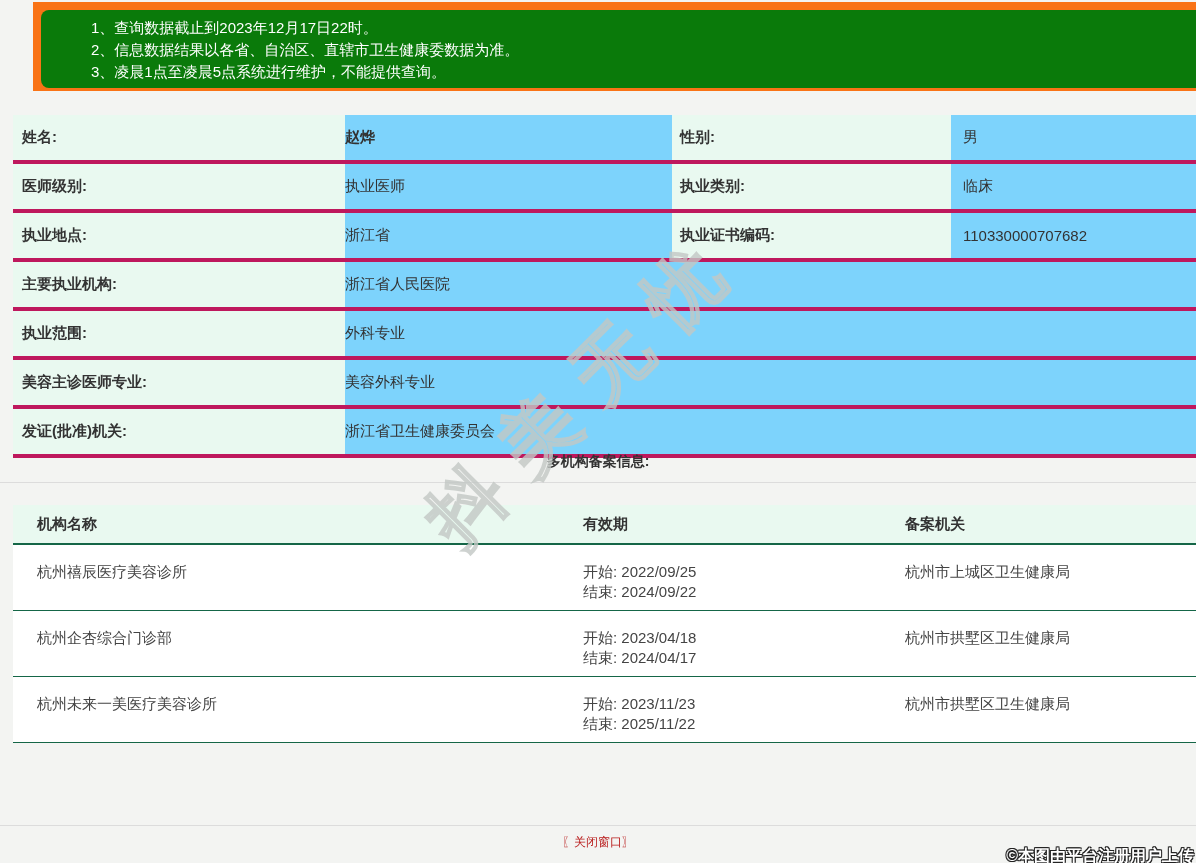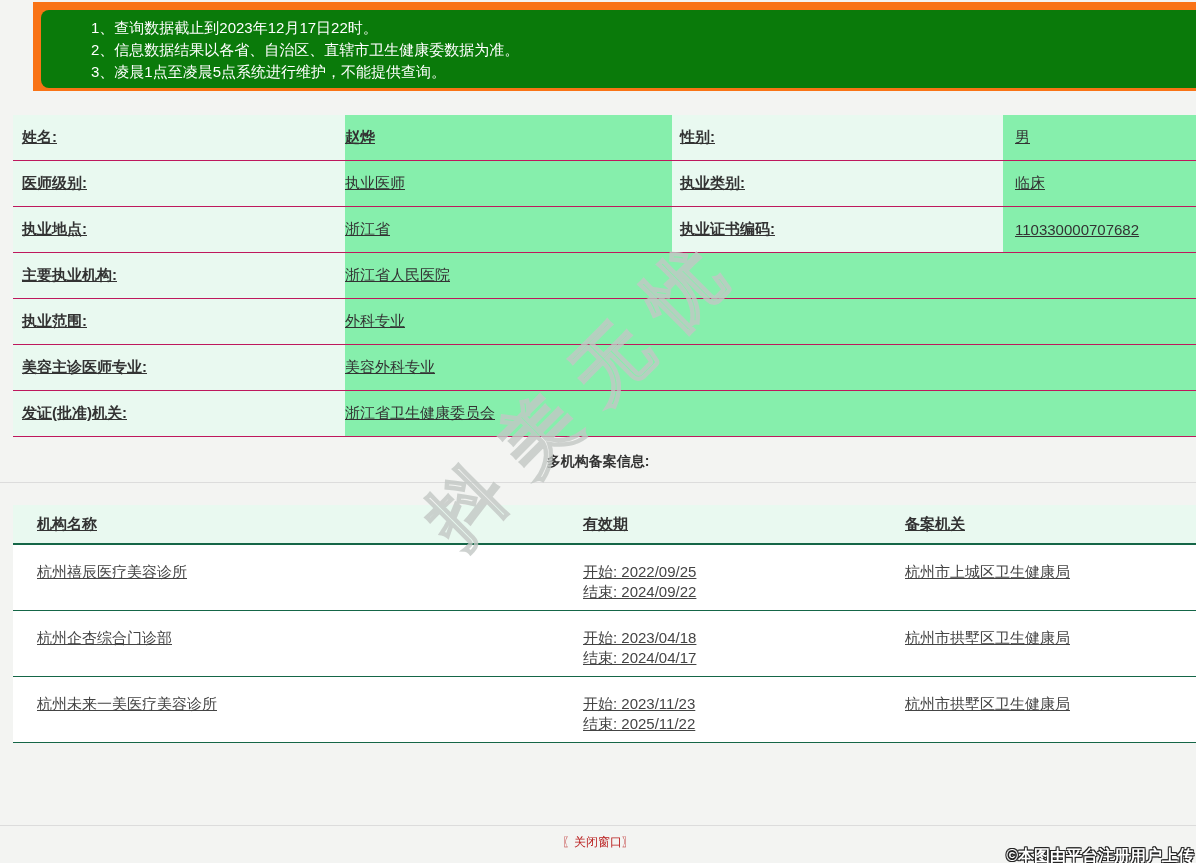--- a/index.html
+++ b/index.html
@@ -13,37 +13,37 @@
     position:absolute;top:2px;left:33px;right:0;height:89px;
     background:#f97316;padding:8px 0 3px 8px;box-sizing:border-box;
   }
   .banner-inner{
     height:78px;background:#0a7a0a;border-radius:8px 0 0 8px;
     box-sizing:border-box;padding:7px 10px 0 50px;
     color:#fff;font-size:15px;line-height:22px;
   }
   
   .info-table{position:absolute;top:115px;left:13px;right:0;}
-  .irow{display:flex;height:45px;border-bottom:1px solid #be185d;background:#86efac;font-size:15px;text-decoration:underline;}
+  .irow{display:flex;height:45px;border-bottom:4px solid #be185d;background:#7dd3fc;font-size:15px;}
   .cell{height:100%;display:flex;align-items:center;box-sizing:border-box;}
   .label{background:#e9f9f0;font-weight:bold;}
   .c1l{width:332px;padding-left:9px;}
   .c1v{width:327px;padding-left:0;}
   .irow.full .c1v{flex:1;}
-  .c2l{width:331px;padding-left:8px;text-align:right;}
+  .c2l{width:279px;padding-left:8px;text-align:right;}
   .c2v{flex:1;padding-left:12px;}
   .bold{font-weight:bold;}
   
   .section-title{position:absolute;top:453px;left:0;right:0;text-align:center;font-size:14px;font-weight:bold;}
   .divider{position:absolute;left:0;right:0;height:1px;background:#dcdcdc;}
   .divider-a{top:482px;}
   .divider-b{top:825px;}
   .filing{position:absolute;top:505px;left:13px;right:0;font-size:15px;}
   .fheader{display:flex;height:38px;background:#e9f9f0;border-bottom:2px solid #156647;align-items:center;font-weight:bold;}
-  .fheader>div,.frow>div{box-sizing:border-box;text-decoration:underline;}
+  .fheader>div,.frow>div{box-sizing:border-box;}
   .fo{width:557px;padding-left:24px;}
   .fv{width:322px;padding-left:13px;}
   .fa{flex:1;padding-left:13px;}
   .frow{display:flex;background:#fff;border-bottom:1px solid #156647;padding:17px 0 8px;min-height:40px;}
   .frow .fcell{line-height:20px;color:#444;}
   
   .close-link{
     position:absolute;top:834px;left:0;right:0;display:block;text-align:center;
     font-size:12px;color:#b91c1c;text-decoration:none;cursor:pointer;
   }

